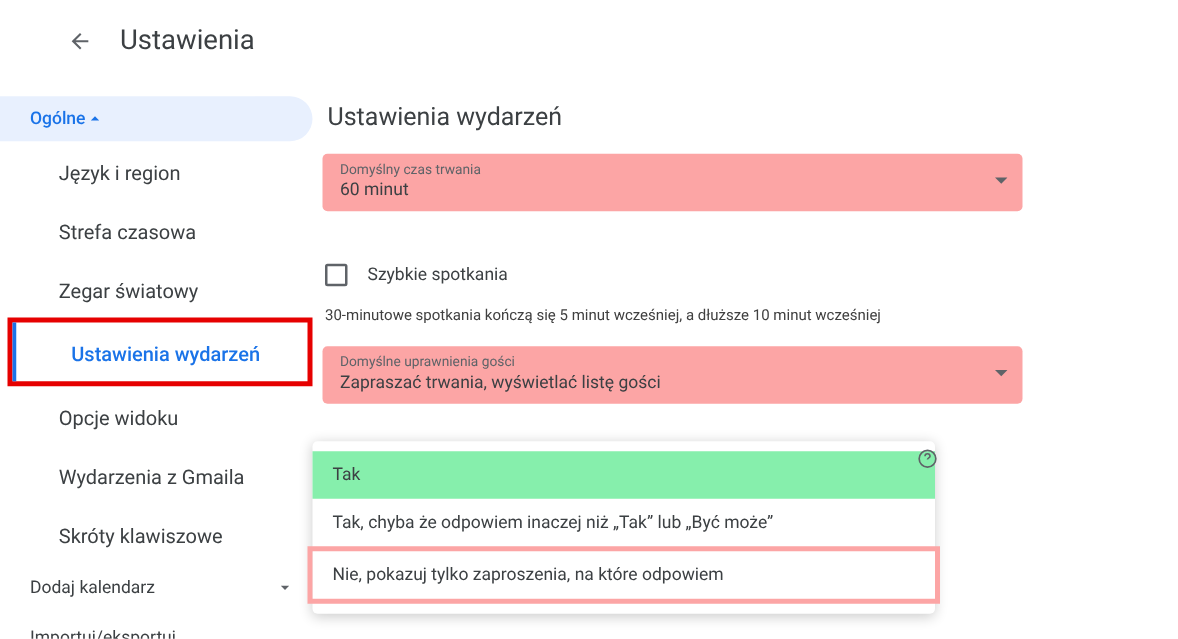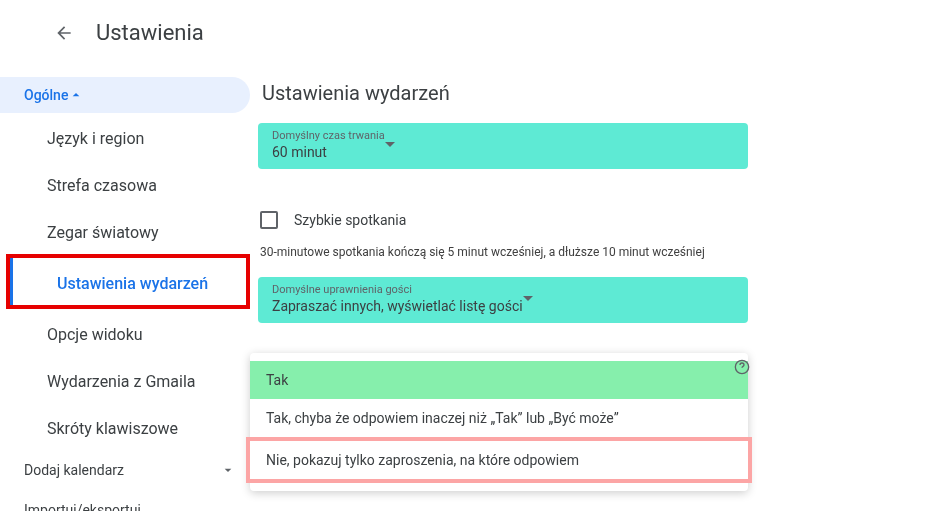--- a/index.html
+++ b/index.html
@@ -90,27 +90,27 @@
     position: relative;
   }
   .section-title {
     font-size: 20px;
     color: #3c4043;
     font-weight: 400;
     margin-bottom: 18px;
     padding-left: 4px;
   }
   .select-field {
-    width: 490px;
-    background: #5eead4;
+    width: 560px;
+    background: #fca5a5;
     border-radius: 4px;
     padding: 6px 12px 8px 14px;
     display: flex;
     align-items: center;
-    justify-content: flex-start;
+    justify-content: space-between;
     cursor: pointer;
     margin-bottom: 14px;
   }
   .select-label {
     font-size: 11px;
     color: #5f6368;
     line-height: 14px;
   }
   .select-value {
     font-size: 14px;
@@ -236,21 +236,21 @@
     <div class="checkbox-row">
       <div class="checkbox"></div>
       <div class="checkbox-label">Szybkie spotkania</div>
     </div>
 
     <div class="hint-text">30-minutowe spotkania kończą się 5 minut wcześniej, a dłuższe 10 minut wcześniej</div>
 
     <div class="select-field">
       <div>
         <div class="select-label">Domyślne uprawnienia gości</div>
-        <div class="select-value">Zapraszać innych, wyświetlać listę gości</div>
+        <div class="select-value">Zapraszać trwania, wyświetlać listę gości</div>
       </div>
       <svg class="select-caret" viewBox="0 0 10 10">
           <path fill="currentColor" d="M0 2l5 5 5-5z"></path>
         </svg>
     </div>
 
     <svg class="help-icon" viewBox="0 0 24 24">
         <path fill="none" stroke="currentColor" stroke-width="2" d="M12 2a10 10 0 100 20 10 10 0 000-20zm0 15v.01M9 9a3 3 0 116 0c0 2-3 2-3 4"></path>
       </svg>
 

